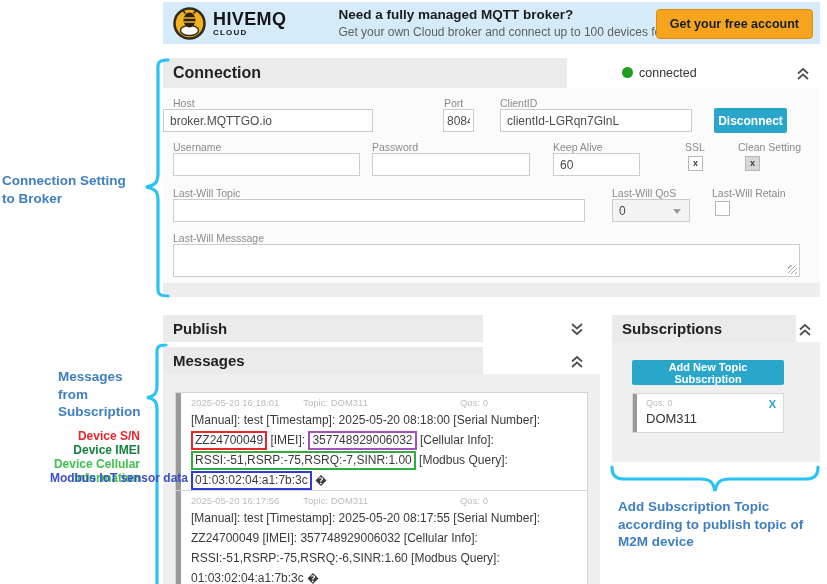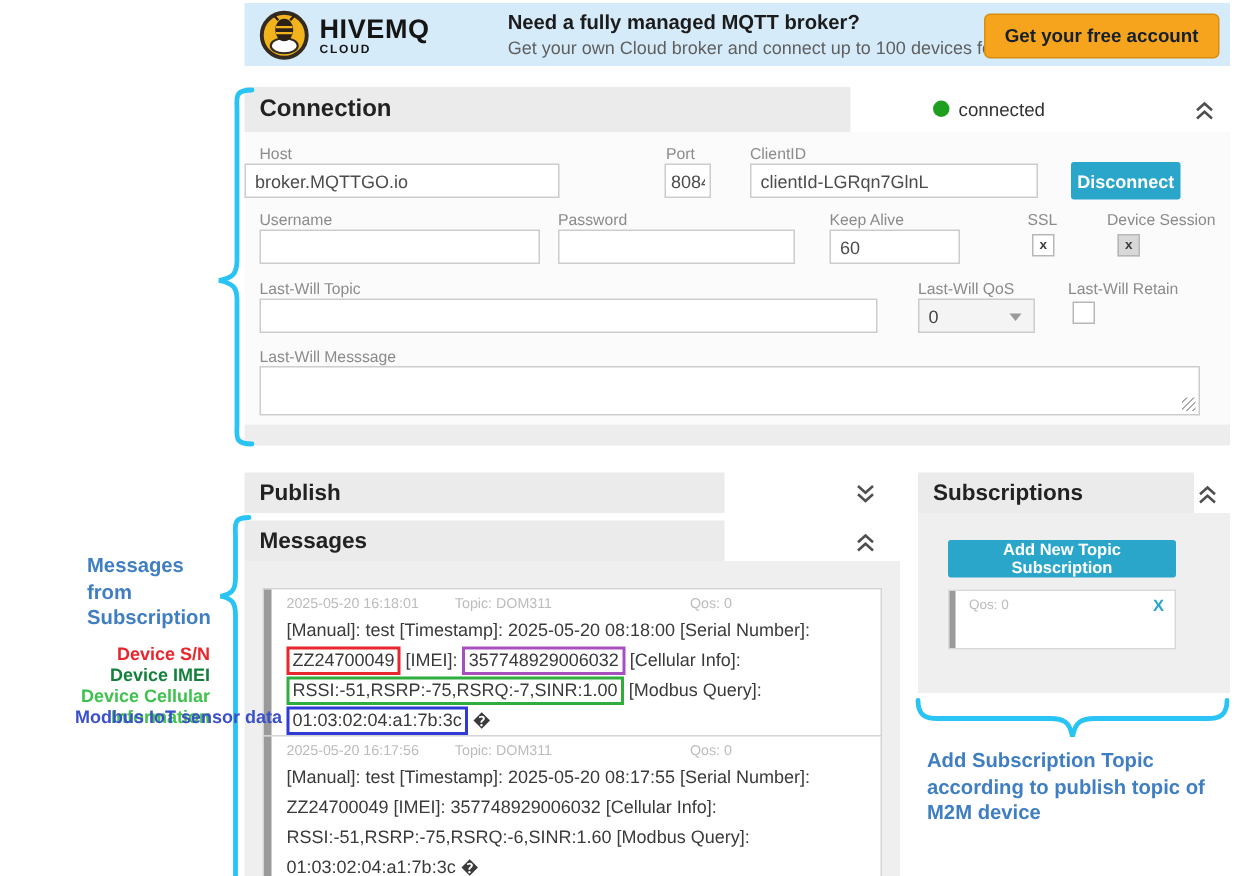--- a/index.html
+++ b/index.html
@@ -129,21 +129,21 @@
       <button class="teal-btn" style="left:551px;top:20px;width:73px;height:25px;">Disconnect</button>
 
       <span class="lbl" style="left:10px;top:53px;">Username</span>
       <input class="ipt" style="left: 10px; top: 65px; width: 187px;">
       <span class="lbl" style="left:209px;top:53px;">Password</span>
       <input class="ipt" style="left: 209px; top: 65px; width: 158px;">
       <span class="lbl" style="left:390px;top:53px;">Keep Alive</span>
       <input class="ipt" style="left: 390px; top: 65px; width: 87px;" value="60">
       <span class="lbl" style="left:522px;top:53px;">SSL</span>
       <span class="chk" style="left:525px;top:68px;">x</span>
-      <span class="lbl" style="left:575px;top:53px;">Device Session</span>
+      <span class="lbl" style="left:575px;top:53px;">Clean Setting</span>
       <span class="chk gray" style="left:582px;top:68px;">x</span>
 
       <span class="lbl" style="left:10px;top:99px;">Last-Will Topic</span>
       <input class="ipt" style="left: 10px; top: 111px; width: 412px;">
       <span class="lbl" style="left:449px;top:99px;">Last-Will QoS</span>
       <div class="select-box" style="left:449px;top:111px;width:78px;">
         <span>0</span>
         <span class="caret"></span>
       </div>
       <span class="lbl" style="left:549px;top:99px;">Last-Will Retain</span>
@@ -230,37 +230,40 @@
         <svg width="16" height="15" viewBox="0 0 16 15">
             <path d="M3,7.5 L8,3 L13,7.5" fill="none" stroke="#4f4f4f" stroke-width="1.7"></path>
             <path d="M3,13 L8,8.5 L13,13" fill="none" stroke="#4f4f4f" stroke-width="1.7"></path>
           </svg>
       </span>
     </div>
     <div class="abs subs-body" style="left:0;top:27px;width:208px;height:120px;">
       <button class="teal-btn" style="left:20px;top:18px;width:152px;height:25px;font-size:11px;">Add New Topic Subscription</button>
       <div class="sub-card" style="left:20px;top:51px;width:152px;height:40px;">
         <div class="sub-qos">Qos: 0</div>
+        <div class="sub-topic">DOM311</div>
         <span class="sub-close">X</span>
       </div>
     </div>
   </div>
 
   <svg class="brace" style="left:140px;top:58px;" width="32" height="240" viewBox="0 0 32 240">
     <path d="M28,2 C16,2 18,7 18,15 L18,115 C18,124 16,127 6,129 C16,131 18,134 18,142 L18,225 C18,233 16,238 28,238" fill="none" stroke="#29c4f4" stroke-width="3.2" stroke-linecap="round"></path>
   </svg>
 
   <svg class="brace" style="left:146px;top:343px;" width="22" height="241" viewBox="0 0 22 241">
     <path d="M20,2 C9,2 11,7 11,15 L11,42 C11,50 9,53 1,54.5 C9,56 11,59 11,67 L11,241" fill="none" stroke="#29c4f4" stroke-width="3.2" stroke-linecap="round"></path>
   </svg>
 
   <svg class="brace" style="left:610px;top:464px;" width="210" height="30" viewBox="0 0 210 30">
     <path d="M2,3 C2,13 7,15 15,15 L90,15 C99,15 103,17 105,27 C107,17 111,15 120,15 L195,15 C203,15 208,13 208,3" fill="none" stroke="#29c4f4" stroke-width="3.2" stroke-linecap="round"></path>
   </svg>
 
+  <div class="note" style="left:2px;top:172px;width:140px;">Connection Setting
+to Broker</div>
 
   <div class="note" style="left:58px;top:368px;width:100px;">Messages
 from
 Subscription</div>
 
   <div class="tag red" style="top:429px;">Device S/N</div>
   <div class="tag purple" style="top:443px;">Device IMEI</div>
   <div class="tag green" style="top:457px;text-align:right;">Device Cellular Information</div>
   <div class="tag indigo" style="top:471px;">Modbus IoT sensor data</div>
 

